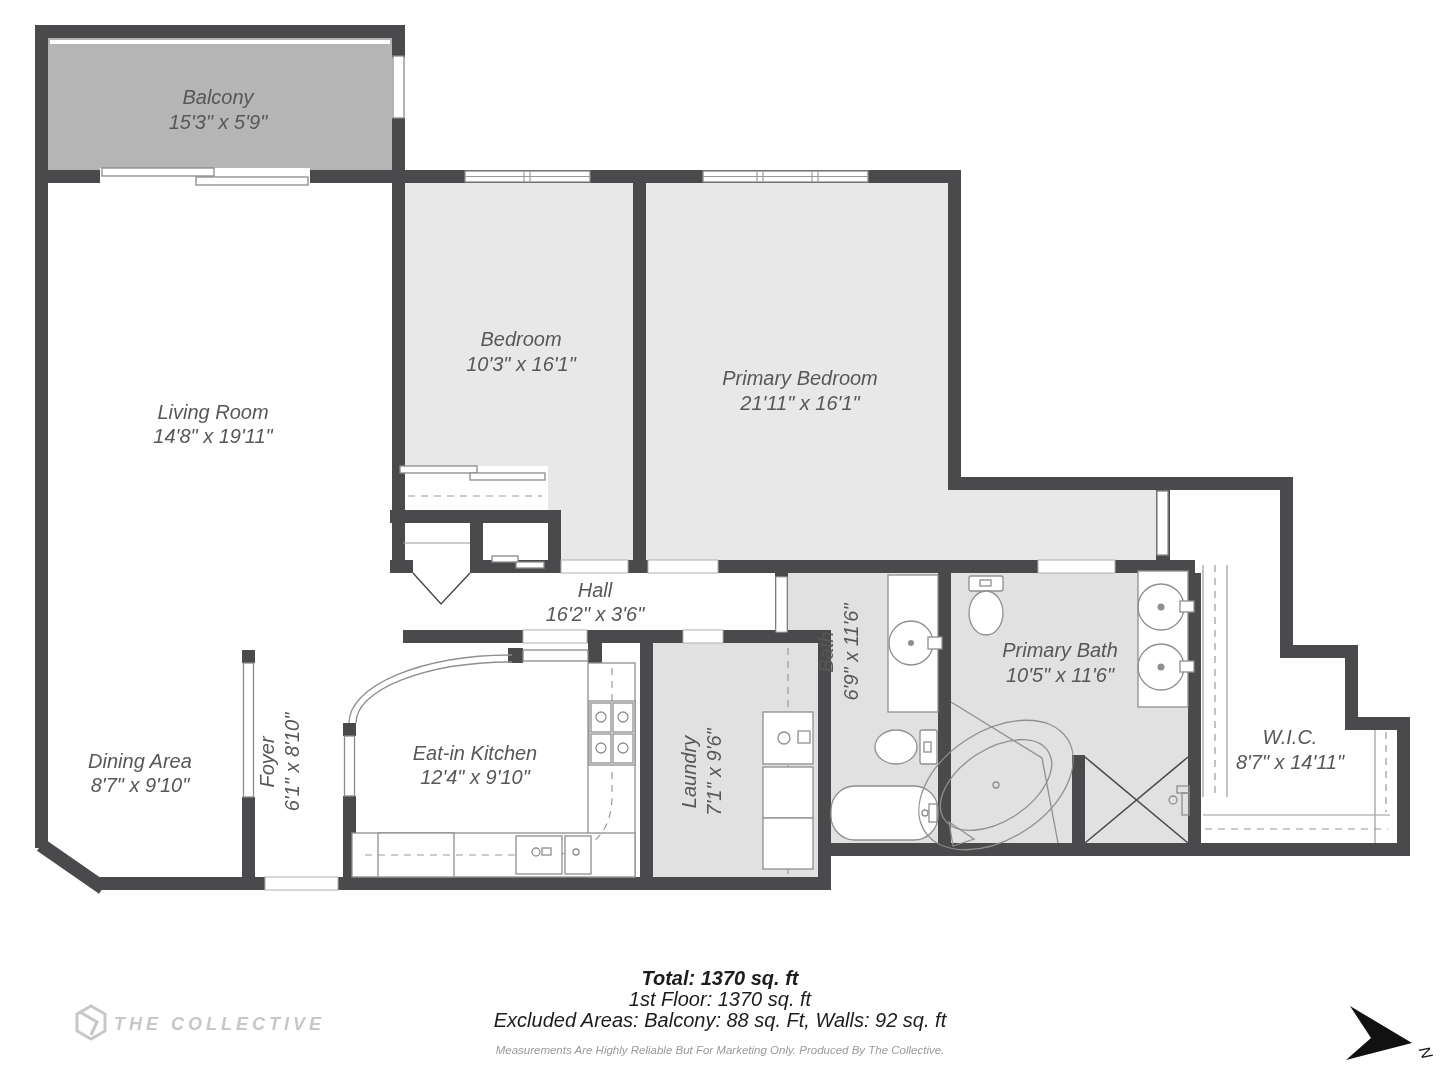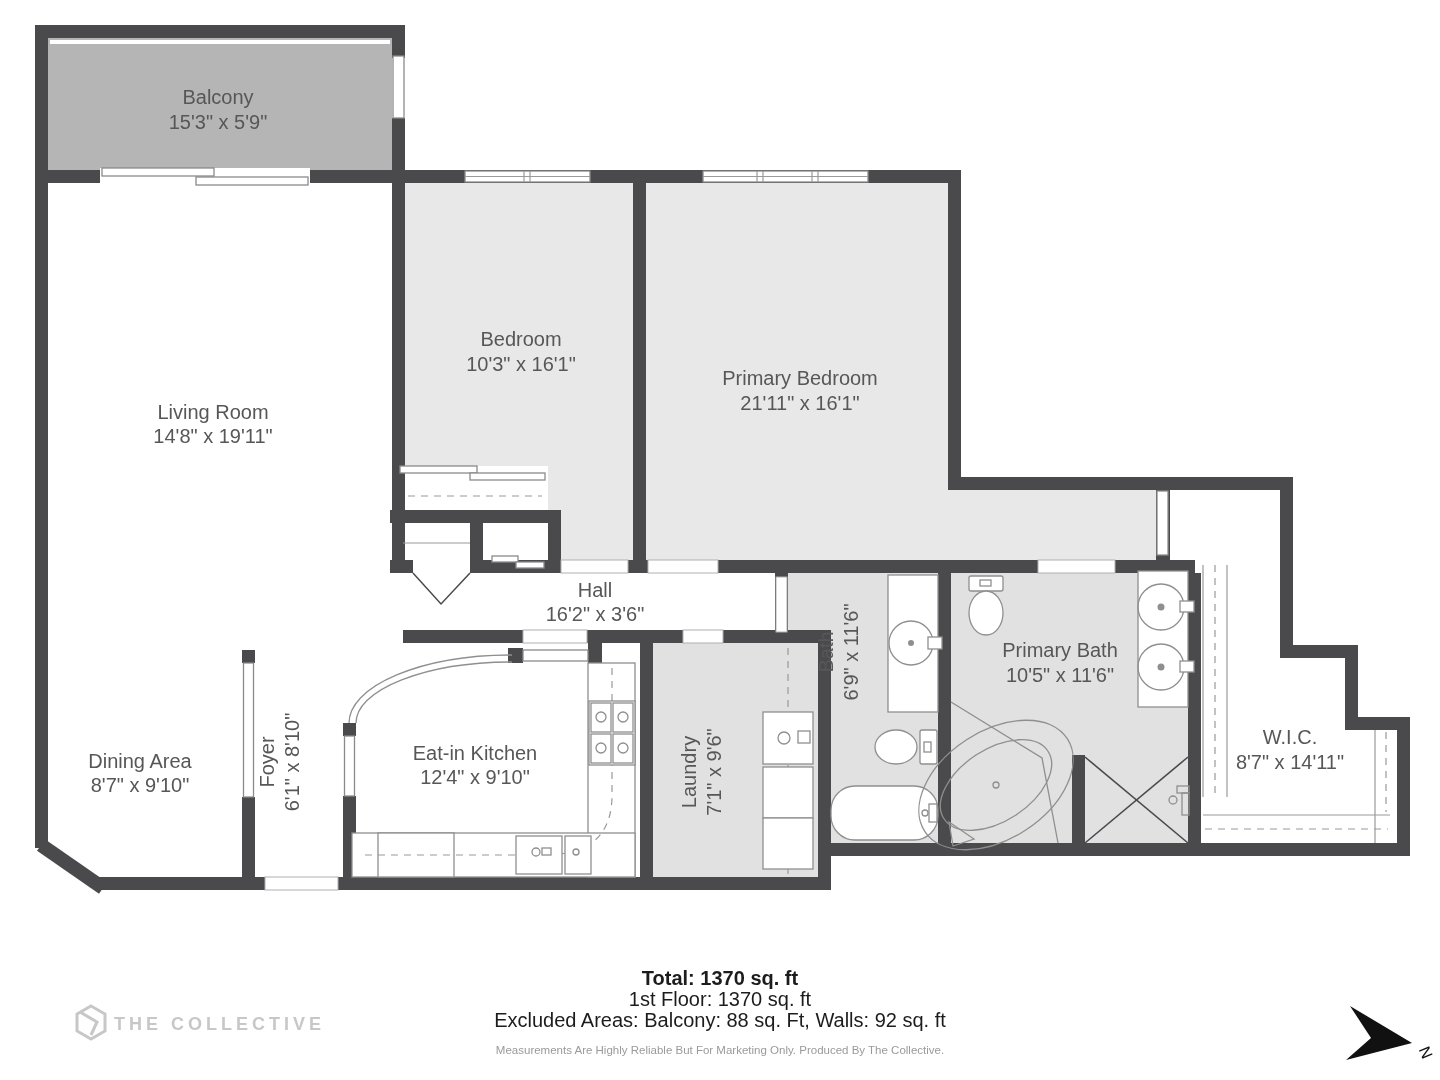--- a/index.html
+++ b/index.html
@@ -1,17 +1,17 @@
 <!DOCTYPE html>
 <html><head>
 <meta charset="utf-8">
 <style>
   html,body{margin:0;padding:0;background:#ffffff;}
   .page{position:relative;width:1440px;height:1080px;background:#fff;overflow:hidden;
-        font-family:"Liberation Sans","DejaVu Sans",sans-serif;}
+        font-family:"Liberation Sans","DejaVu Sans",sans-serif;font-style:italic;}
   svg text{font-family:"Liberation Sans","DejaVu Sans",sans-serif;}
   .room-label{fill:#575757;font-size:20px;}
   .room-dims{fill:#575757;font-size:20px;}
   .footer-bold{fill:#1c1c1c;font-size:20px;font-weight:bold;}
   .footer-line{fill:#1c1c1c;font-size:20px;}
   .footer-small{fill:#9a9a9a;font-size:11.5px;}
   .logo-text{fill:#c7c7c7;font-size:18px;font-weight:bold;letter-spacing:4px;}
   .north-n{fill:#111;font-size:16px;}
   .wall{fill:#4a4a4c;}
   .fix{fill:#ffffff;stroke:#8f8f8f;stroke-width:1.3;}

